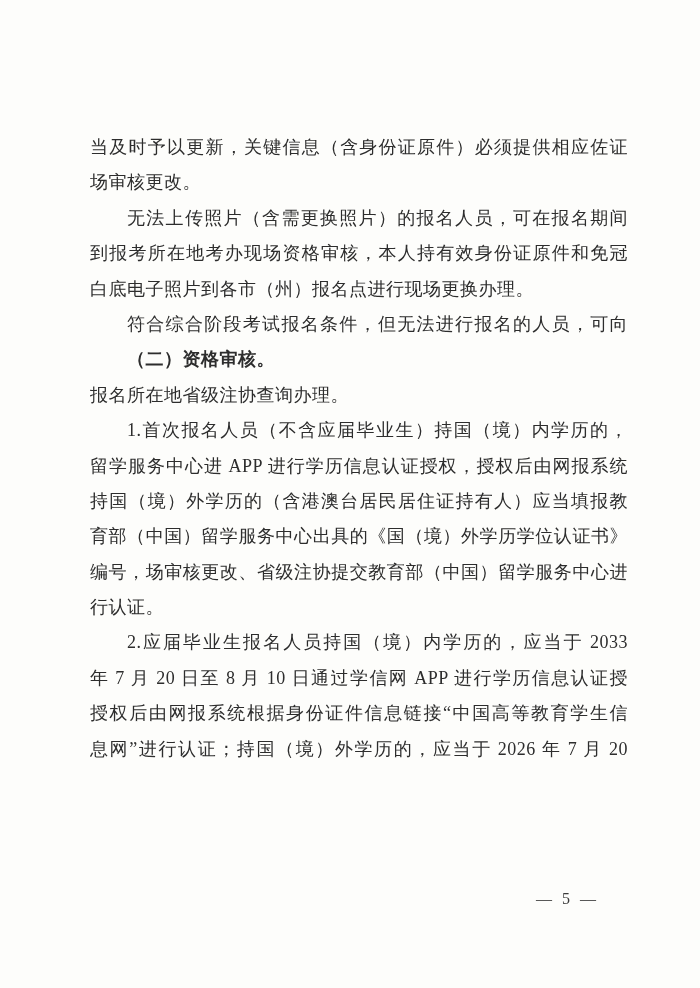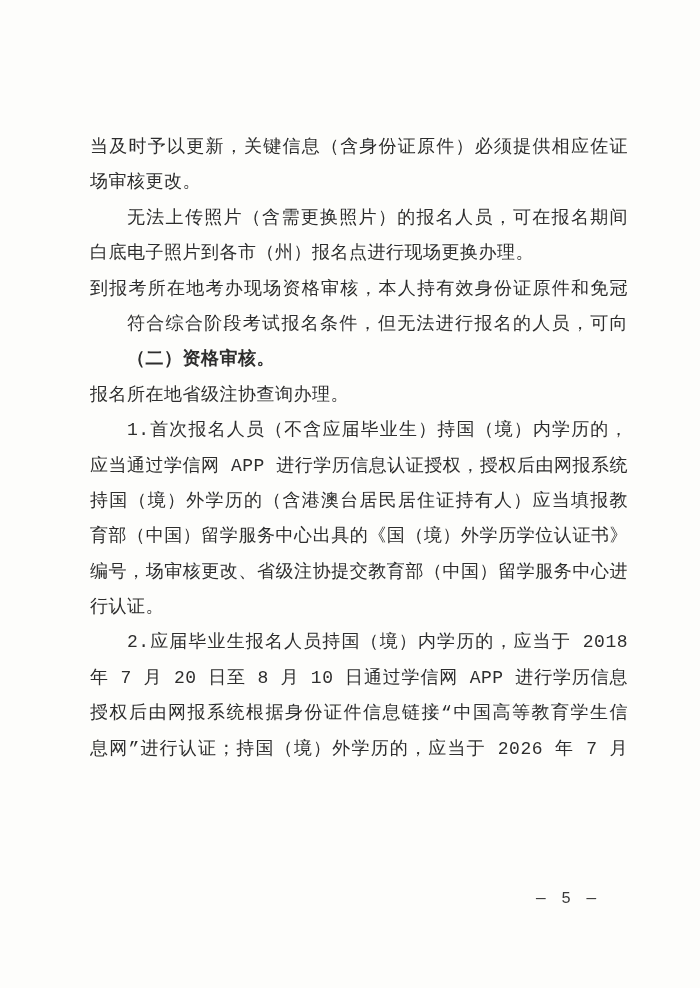--- a/index.html
+++ b/index.html
@@ -5,21 +5,21 @@
   html, body {
     margin: 0;
     padding: 0;
     background: #fdfdfb;
   }
   .page {
     position: relative;
     width: 700px;
     height: 988px;
     background: #fdfdfb;
-    font-family: Liberation Mono, monospace;
+    font-family: Liberation Serif, serif;
     color: #2d2d2d;
     overflow: hidden;
   }
   .lines {
     position: absolute;
     left: 90px;
     top: 130px;
     width: 538px;
   }
   .line {
@@ -52,30 +52,30 @@
   }
 </style>
 </head>
 <body>
 
 <div class="page">
   <div class="lines">
       <div class="line just">当及时予以更新，关键信息（含身份证原件）必须提供相应佐证</div>
       <div class="line">场审核更改。</div>
       <div class="line indent just">无法上传照片（含需更换照片）的报名人员，可在报名期间</div>
+      <div class="line just">到报考所在地考办现场资格审核，本人持有效身份证原件和免冠</div>
       <div class="line">白底电子照片到各市（州）报名点进行现场更换办理。</div>
-      <div class="line just">到报考所在地考办现场资格审核，本人持有效身份证原件和免冠</div>
       <div class="line indent just">符合综合阶段考试报名条件，但无法进行报名的人员，可向</div>
       <div class="line indent bold">（二）资格审核。</div>
       <div class="line">报名所在地省级注协查询办理。</div>
       <div class="line indent just">1.首次报名人员（不含应届毕业生）持国（境）内学历的，</div>
-      <div class="line just">应当通过学信网 APP 进行学历信息认证授权，授权后由网报系统</div>
+      <div class="line just">留学服务中心进 APP 进行学历信息认证授权，授权后由网报系统</div>
       <div class="line just">持国（境）外学历的（含港澳台居民居住证持有人）应当填报教</div>
       <div class="line just">育部（中国）留学服务中心出具的《国（境）外学历学位认证书》</div>
       <div class="line just">编号，场审核更改、省级注协提交教育部（中国）留学服务中心进</div>
       <div class="line">行认证。</div>
-      <div class="line indent just">2.应届毕业生报名人员持国（境）内学历的，应当于 2018</div>
+      <div class="line indent just">2.应届毕业生报名人员持国（境）内学历的，应当于 2033</div>
       <div class="line just">年 7 月 20 日至 8 月 10 日通过学信网 APP 进行学历信息认证授权，</div>
       <div class="line just">授权后由网报系统根据身份证件信息链接“中国高等教育学生信</div>
       <div class="line just">息网”进行认证；持国（境）外学历的，应当于 2026 年 7 月 20</div>
     </div>
   <div class="pagenum">— 5 —</div>
 </div>
 
 </body></html>

